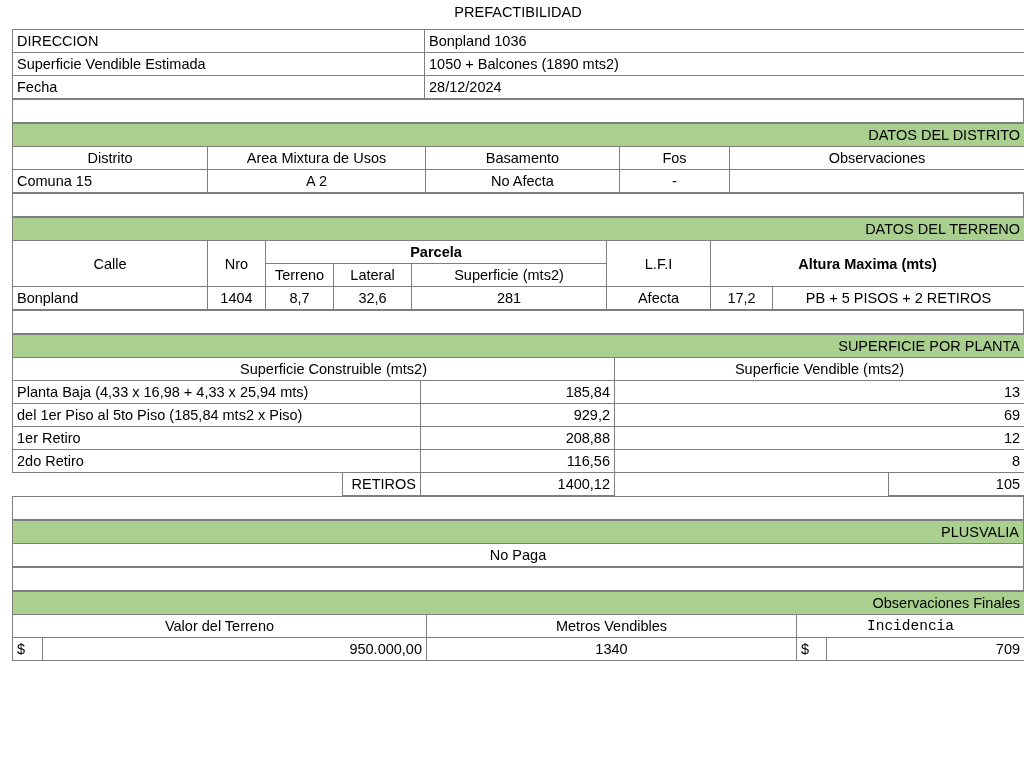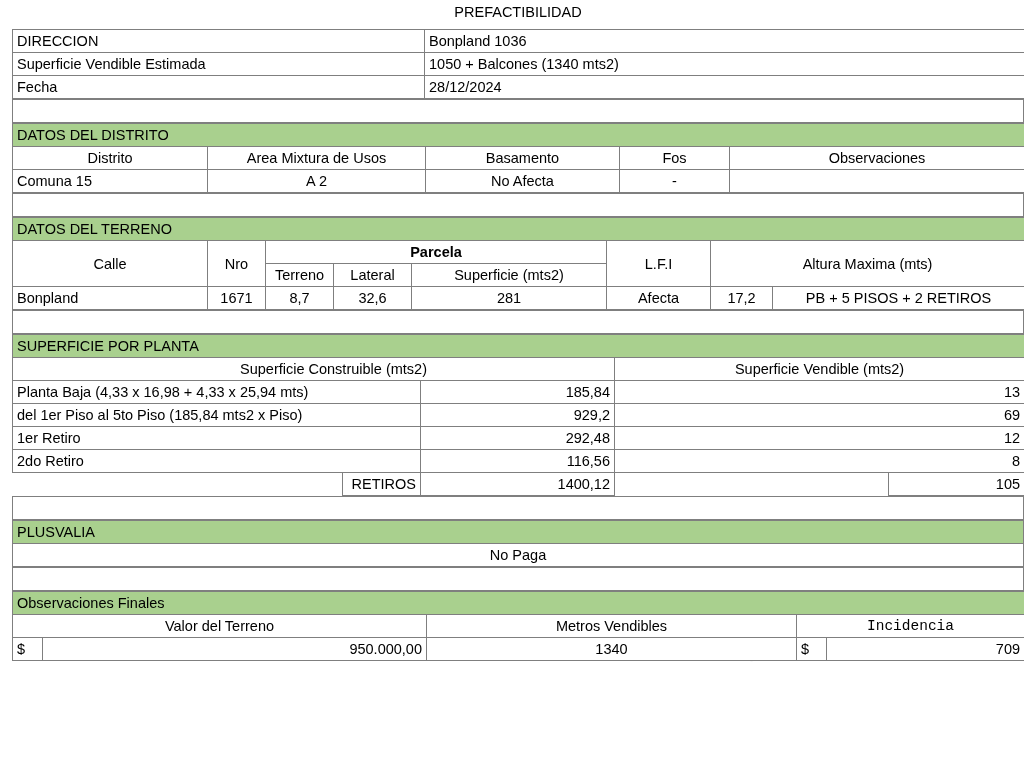--- a/index.html
+++ b/index.html
@@ -67,21 +67,21 @@
     text-align: center;
     font-weight: bold;
     font-size: 15px;
     color: #1f3864;
     height: 30px;
     padding-top: 8px;
   }
   .sect-head td {
     background: #a9d08e !important;
     border: 1px solid #7f7f7f;
-    text-align: left;
+    text-align: right;
     font-weight: bold;
     color: #1f3864;
     font-size: 14.5px;
     height: 25px;
   }
   .hdr td {
     text-align: center;
     font-weight: bold;
     background: #ffffff;
   }
@@ -111,21 +111,21 @@
           <col style="width:412px">
           <col style="width:600px">
         </colgroup>
       <tbody>
           <tr>
         <td class="left">DIRECCION</td>
         <td class="left">Bonpland 1036</td>
       </tr>
       <tr>
         <td class="left">Superficie Vendible Estimada</td>
-        <td class="left">1050 + Balcones (1340 mts2)</td>
+        <td class="left">1050 + Balcones (1890 mts2)</td>
       </tr>
       <tr>
         <td class="left">Fecha</td>
         <td class="left">28/12/2024</td>
       </tr>
     </tbody>
       </table>
 
     <table class="doc">
         <tbody>
@@ -185,30 +185,30 @@
       </colgroup>
       <tbody>
           <tr class="sect-head">
         <td colspan="8">DATOS DEL TERRENO</td>
       </tr>
       <tr class="hdr">
         <td rowspan="2">Calle</td>
         <td rowspan="2">Nro</td>
         <td colspan="3" style="font-weight:bold;">Parcela</td>
         <td rowspan="2">L.F.I</td>
-        <td colspan="2" rowspan="2" style="font-weight:normal;text-align:center;">Altura Maxima (mts)</td>
+        <td colspan="2" rowspan="2" style="font-weight:bold;text-align:center;">Altura Maxima (mts)</td>
       </tr>
       <tr class="hdr">
         <td style="font-weight:normal;">Terreno</td>
         <td style="font-weight:normal;">Lateral</td>
         <td style="font-weight:normal;">Superficie (mts2)</td>
       </tr>
       <tr>
         <td class="left">Bonpland</td>
-        <td class="ctr">1671</td>
+        <td class="ctr">1404</td>
         <td class="ctr">8,7</td>
         <td class="ctr">32,6</td>
         <td class="ctr">281</td>
         <td class="ctr">Afecta</td>
         <td class="ctr">17,2</td>
         <td class="ctr">PB + 5 PISOS + 2 RETIROS</td>
       </tr>
     </tbody>
       </table>
 
@@ -242,21 +242,21 @@
         <td class="right">185,84</td>
         <td colspan="2" class="right">13</td>
       </tr>
       <tr>
         <td colspan="2" class="left">del 1er Piso al 5to Piso (185,84 mts2 x Piso)</td>
         <td class="right">929,2</td>
         <td colspan="2" class="right">69</td>
       </tr>
       <tr>
         <td colspan="2" class="left">1er Retiro</td>
-        <td class="right">292,48</td>
+        <td class="right">208,88</td>
         <td colspan="2" class="right">12</td>
       </tr>
       <tr>
         <td colspan="2" class="left">2do Retiro</td>
         <td class="right">116,56</td>
         <td colspan="2" class="right">8</td>
       </tr>
       <tr>
         <td class="noborder-cell"></td>
         <td class="right b">RETIROS</td>

